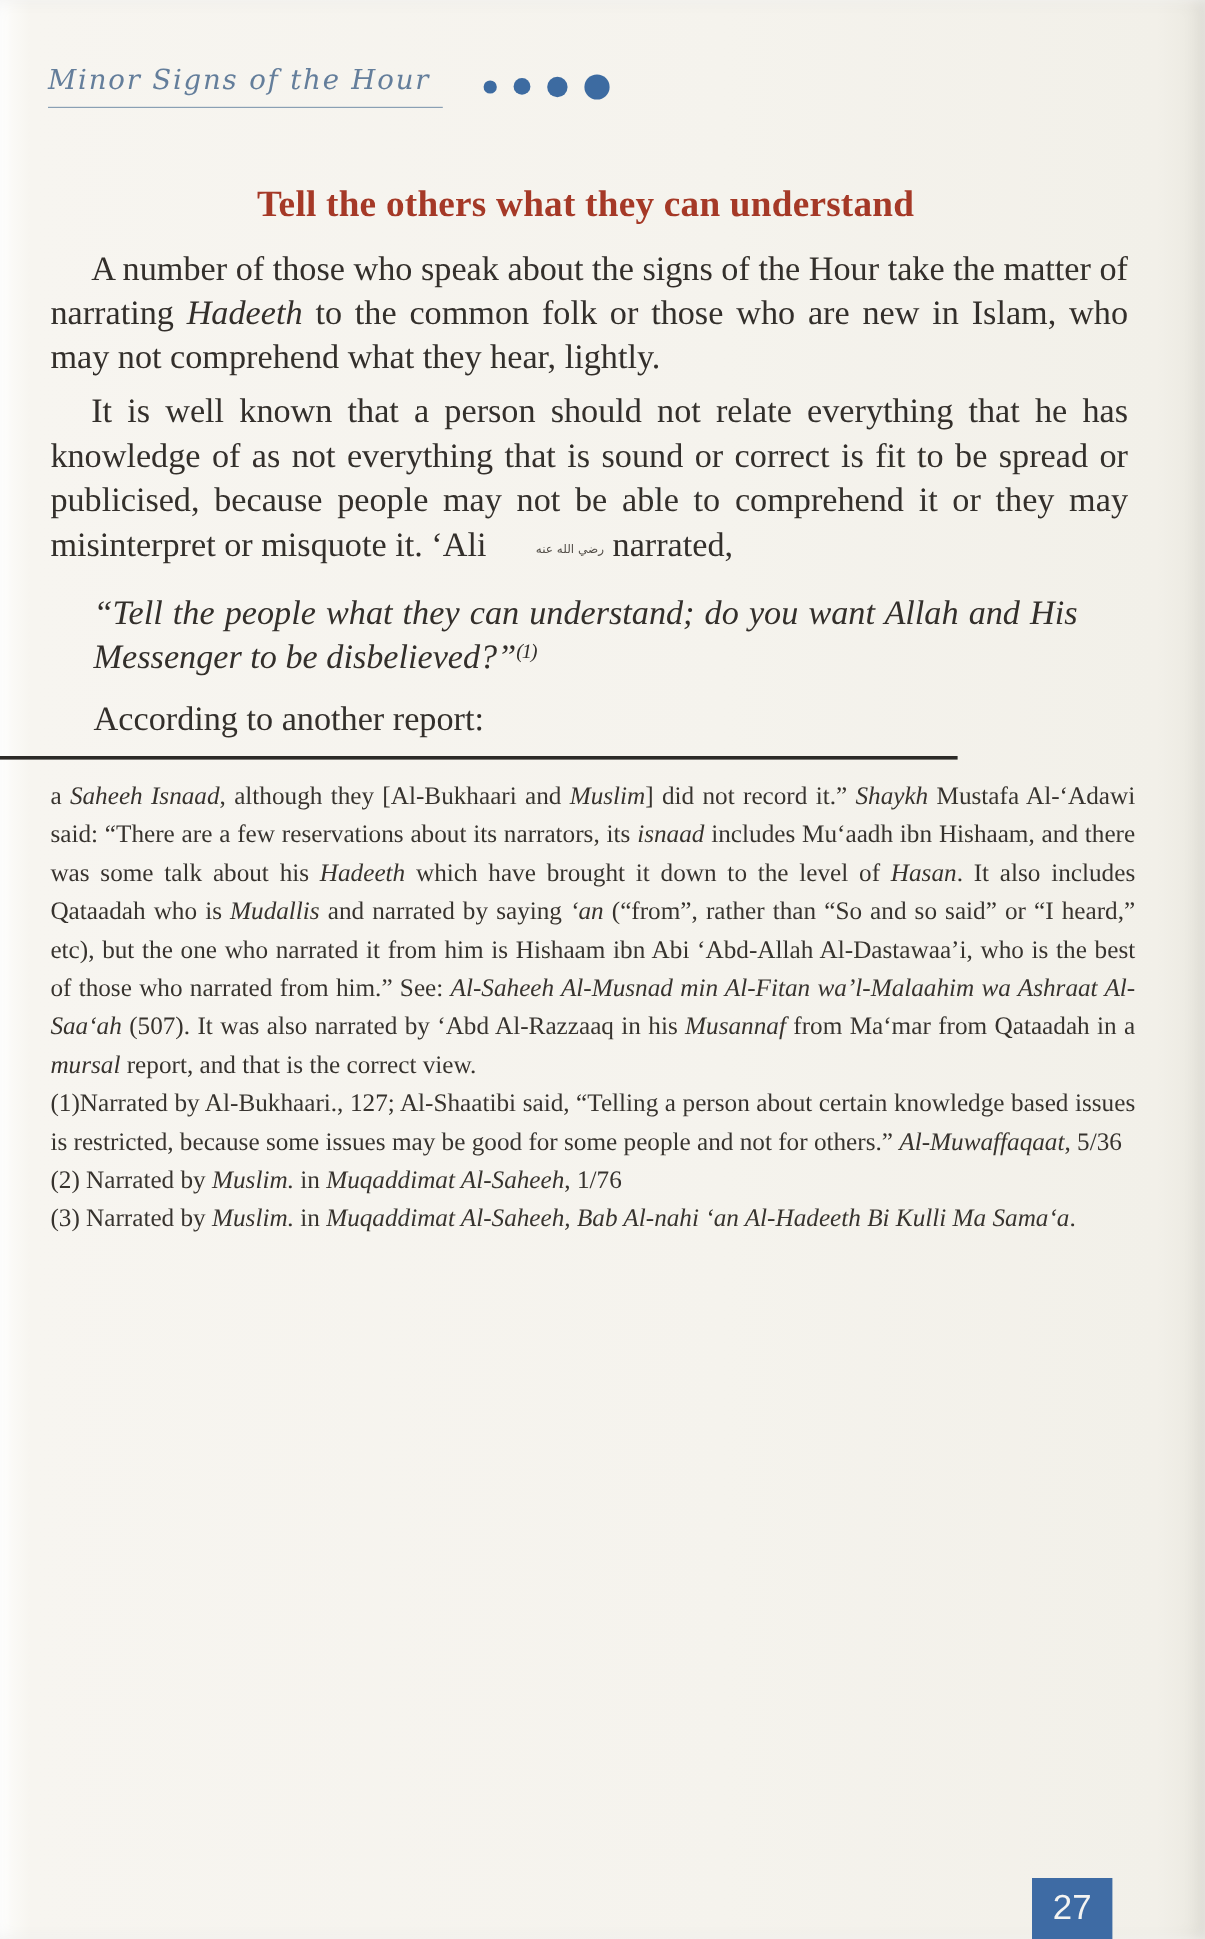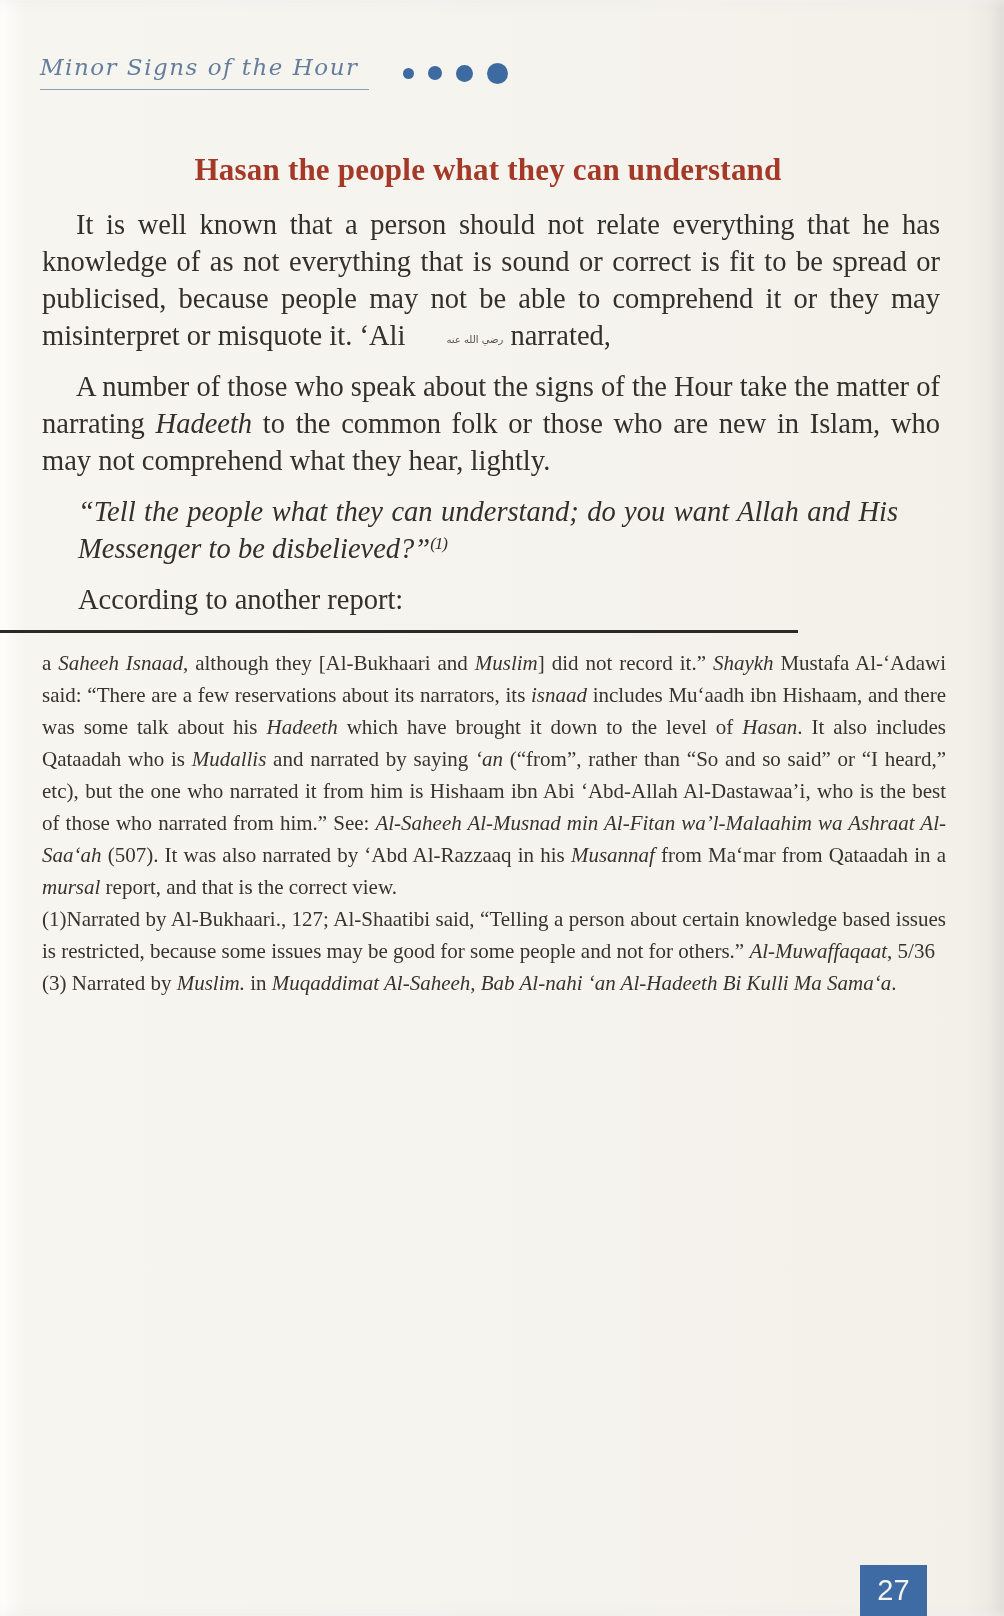--- a/index.html
+++ b/index.html
@@ -82,32 +82,33 @@
 
 <div class="page">
 
   <div class="hdr">
     <span class="hdr-underline">
       <span class="script-text">Minor Signs of the Hour</span>
     </span>
     <span class="dots"><span class="dot" style="width: 11px; height: 11px;"></span><span class="dot" style="width: 14px; height: 14px;"></span><span class="dot" style="width: 17px; height: 17px;"></span><span class="dot" style="width: 21px; height: 21px;"></span></span>
   </div>
 
-  <h1 class="title">Hasan the people what they can understand</h1>
+  <h1 class="title">Tell the others what they can understand</h1>
 
   <main>
+      <p class="para-indent"><span>A number of those who speak about the signs of the Hour take the matter of narrating </span><em>Hadeeth</em><span> to the common folk or those who are new in Islam, who may not comprehend what they hear, lightly.</span></p>
       <p class="para-indent"><span>It is well known that a person should not relate everything that he has knowledge of as not everything that is sound or correct is fit to be spread or publicised, because people may not be able to comprehend it or they may misinterpret or misquote it. ‘Ali </span><span class="honorific">رضي الله عنه</span><span> narrated,</span></p>
-      <p class="para-indent"><span>A number of those who speak about the signs of the Hour take the matter of narrating </span><em>Hadeeth</em><span> to the common folk or those who are new in Islam, who may not comprehend what they hear, lightly.</span></p>
       <p class="quote"><span>“Tell the people what they can understand; do you want Allah and His Messenger to be disbelieved?”</span><sup class="ref">(1)</sup></p>
       <p class="para"><span>According to another report:</span></p>
     </main>
 
   <hr class="rule">
 
   <section class="footnotes">
       <p class="footnote"><span>a </span><em>Saheeh Isnaad</em><span>, although they [Al-Bukhaari and </span><em>Muslim</em><span>] did not record it.” </span><em>Shaykh</em><span> Mustafa Al-‘Adawi said: “There are a few reservations about its narrators, its </span><em>isnaad</em><span> includes Mu‘aadh ibn Hishaam, and there was some talk about his </span><em>Hadeeth</em><span> which have brought it down to the level of </span><em>Hasan</em><span>. It also includes Qataadah who is </span><em>Mudallis</em><span> and narrated by saying </span><em>‘an</em><span> (“from”, rather than “So and so said” or “I heard,” etc), but the one who narrated it from him is Hishaam ibn Abi ‘Abd-Allah Al-Dastawaa’i, who is the best of those who narrated from him.” See: </span><em>Al-Saheeh Al-Musnad min Al-Fitan wa’l-Malaahim wa Ashraat Al-Saa‘ah</em><span> (507). It was also narrated by ‘Abd Al-Razzaaq in his </span><em>Musannaf</em><span> from Ma‘mar from Qataadah in a </span><em>mursal</em><span> report, and that is the correct view.</span></p>
       <p class="footnote"><span>(1)Narrated by Al-Bukhaari., 127; Al-Shaatibi said, “Telling a person about certain knowledge based issues is restricted, because some issues may be good for some people and not for others.” </span><em>Al-Muwaffaqaat</em><span>, 5/36</span></p>
+      <p class="footnote"><span>(2)  Narrated by </span><em>Muslim.</em><span> in </span><em>Muqaddimat Al-Saheeh</em><span>, 1/76</span></p>
       <p class="footnote"><span>(3) Narrated by </span><em>Muslim.</em><span> in </span><em>Muqaddimat Al-Saheeh, Bab Al-nahi ‘an Al-Hadeeth Bi Kulli Ma Sama‘a</em><span>.</span></p>
     </section>
 
   <div class="pagenum">27</div>
 
 </div>
 
 </body></html>

